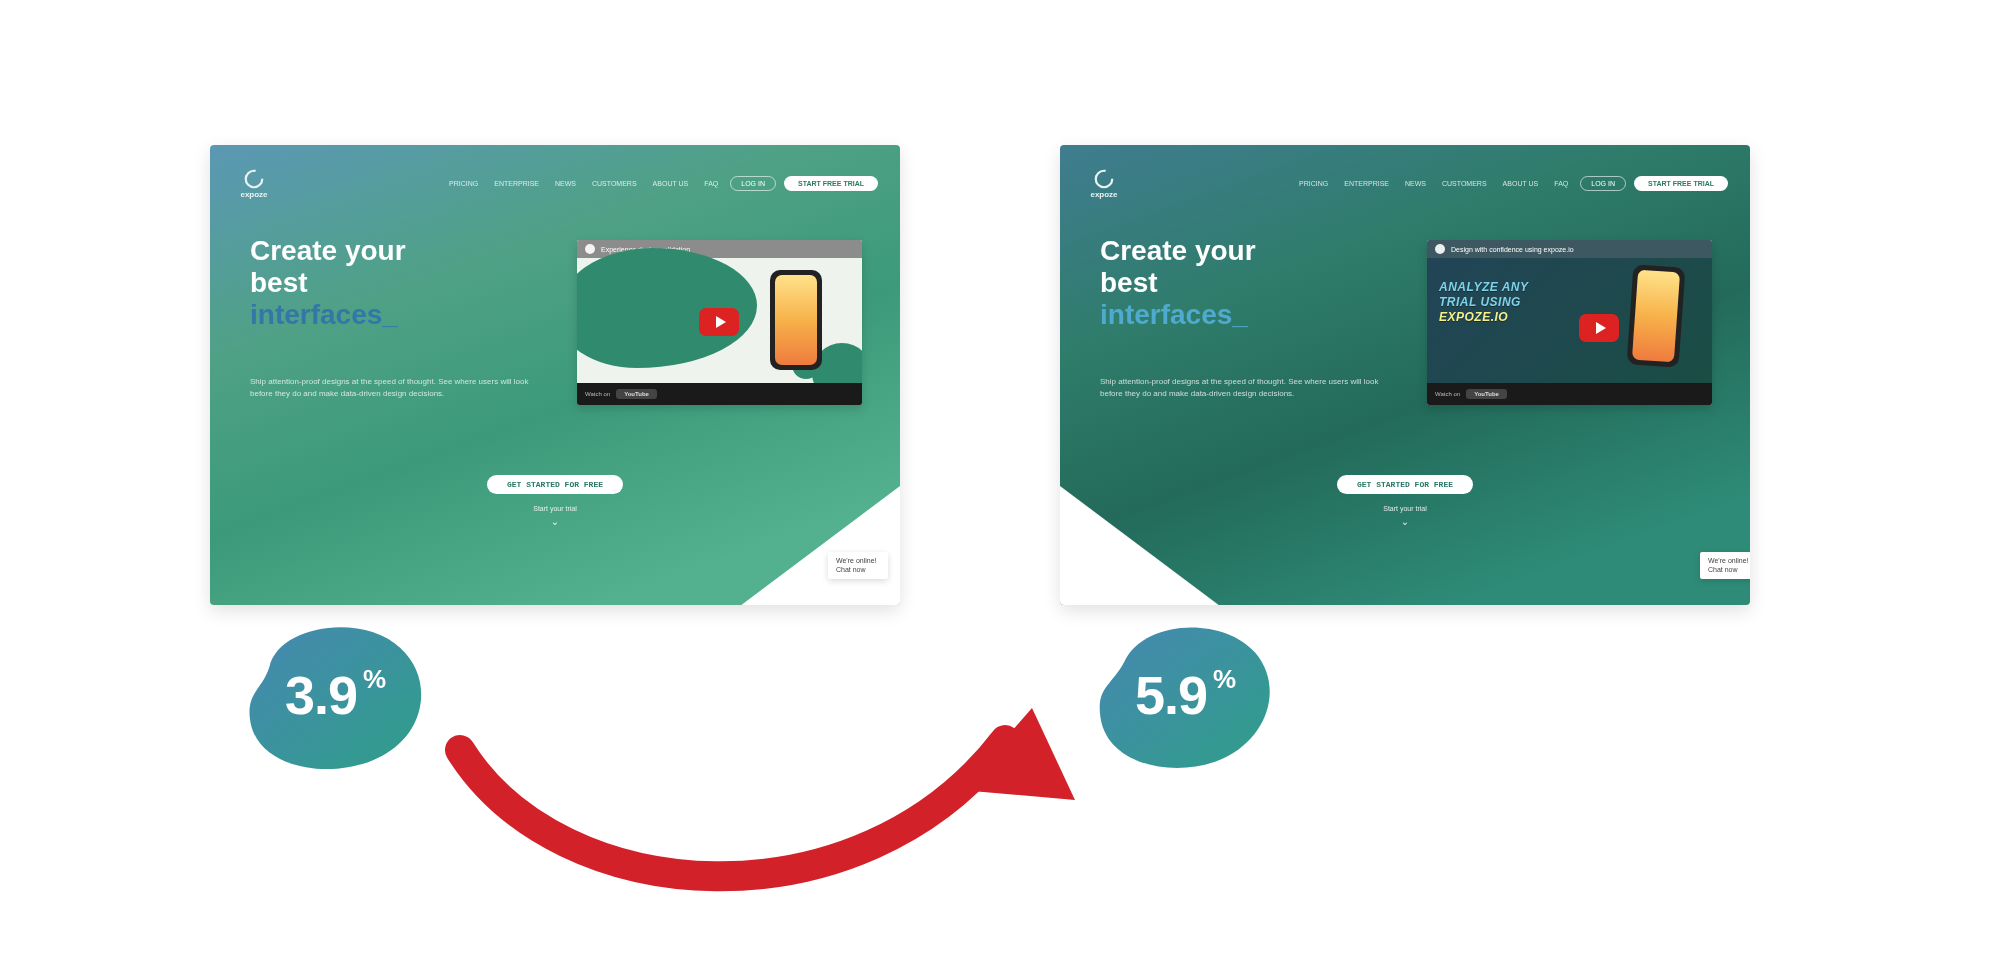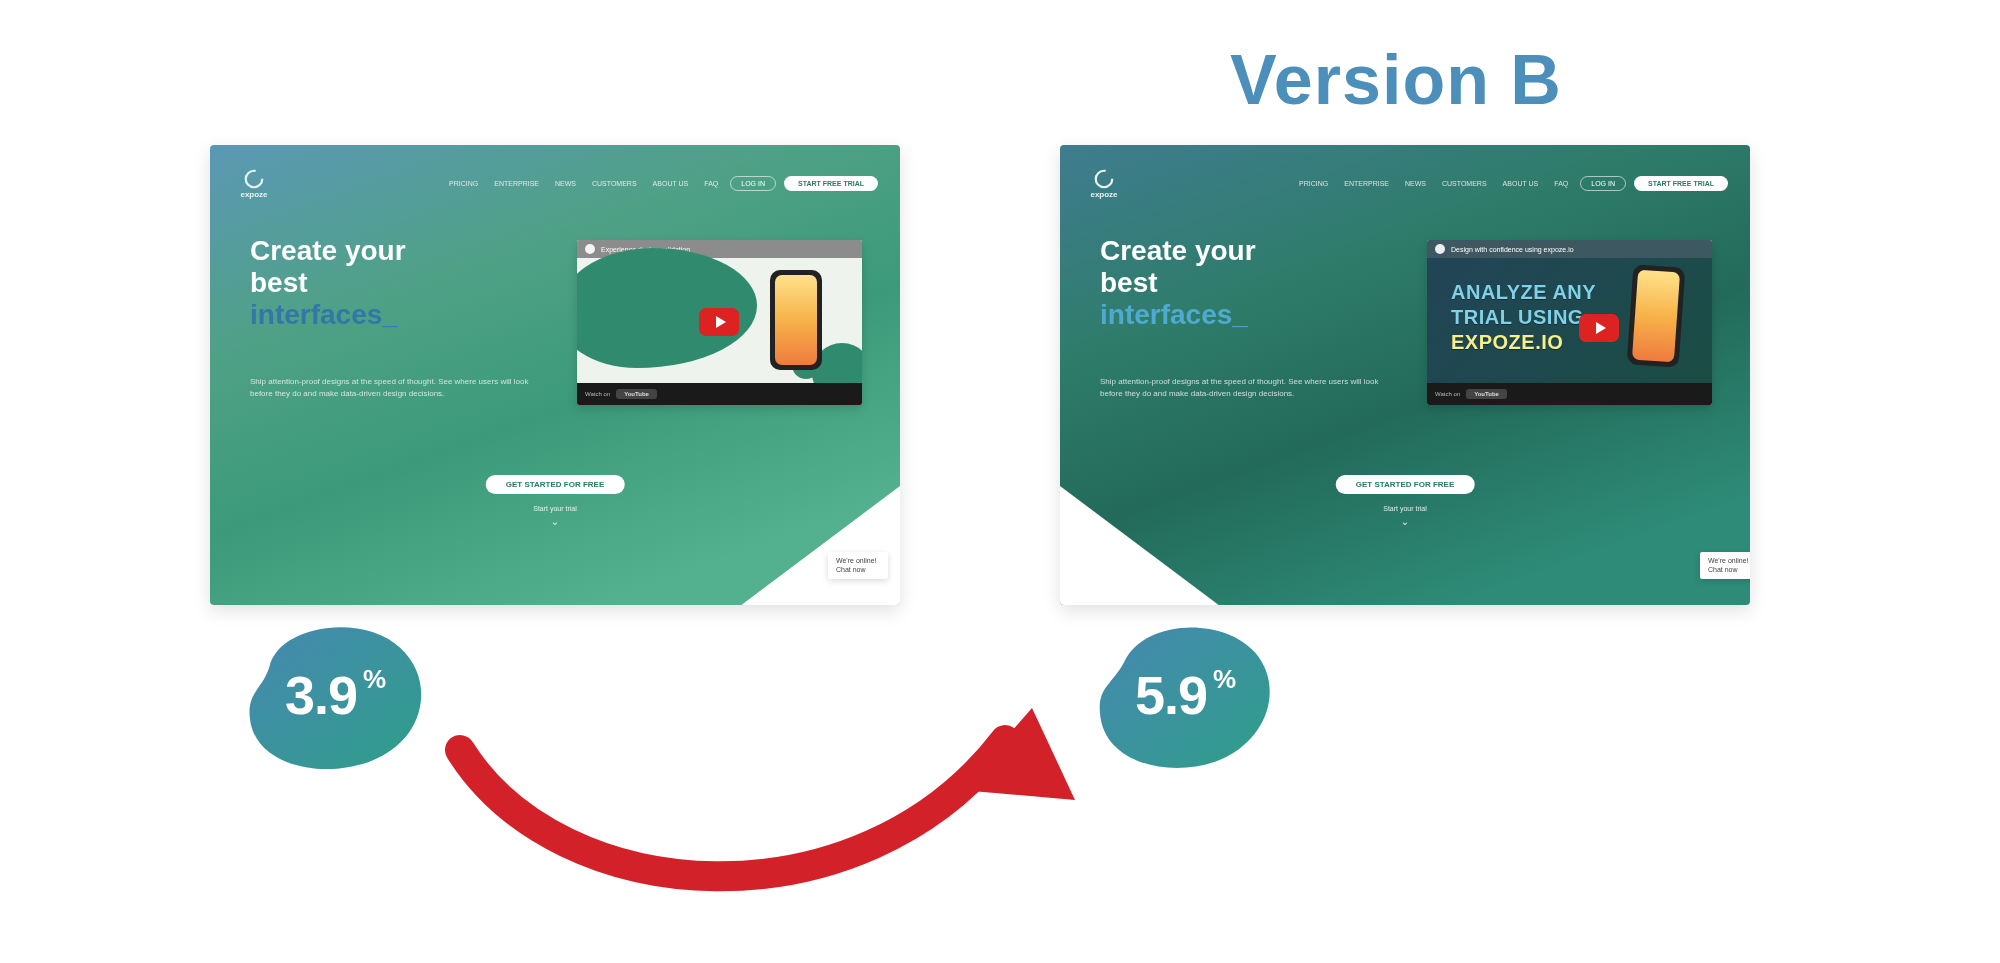--- a/index.html
+++ b/index.html
@@ -104,21 +104,21 @@
     filter: blur(.4px);
     max-width: 290px;
   }
 
   .hero-cta {
     position: absolute;
     left: 50%; transform: translateX(-50%);
     top: 330px;
     background: #fff; color: #2a7a66;
     font-size: 8px; font-weight: 700;
-    padding: 5px 20px; border-radius: 11px;
+    padding: 5px 20px; border-radius: 11px; font-family: Liberation Mono, monospace;
   }
   .trial-note {
     position: absolute; left: 50%; transform: translateX(-50%);
     top: 360px; font-size: 7px; color: rgba(255,255,255,.85);
     display: flex; flex-direction: column; align-items: center; gap: 4px;
   }
   .trial-note .chev { font-size: 10px; }
 
   .video-box {
     position: absolute;
@@ -166,23 +166,23 @@
   }
   .video-footer .ft-txt { color: #bbb; font-size: 6px; }
   .video-footer .ft-pill { background: #444; color: #ddd; font-size: 6px; padding: 2px 8px; border-radius: 3px; font-weight: 700; }
 
   .video-b-bg {
     position: absolute; inset: 18px 0 22px 0;
     background: linear-gradient(135deg,#224457,#1a4d44);
     display: flex; align-items: center;
   }
   .video-b-text {
-    position: absolute; left: 24px; top: 22px;
-    color: #7fd2e8; font-weight: 900; 
-    font-size: 20px; line-height: 1.25; letter-spacing: .5px;
+    position: absolute; left: 12px; top: 22px;
+    color: #7fd2e8; font-weight: 900; font-style: italic;
+    font-size: 12px; line-height: 1.25; letter-spacing: .5px;
     text-shadow: 0 1px 0 rgba(0,0,0,.4);
   }
   .video-b-text .l3 { color: #f5f08a; }
 
   .chat-widget {
     position: absolute; background: #fff; border-radius: 2px;
     box-shadow: 0 2px 6px rgba(0,0,0,.15);
     font-size: 7px; color: #444; padding: 5px 8px; line-height: 1.2;
     width: 60px;
   }
@@ -212,21 +212,20 @@
     left: 440px; top: 680px;
     width: 640px; height: 260px;
   }
 
 </style>
 </head>
 <body>
 
 <div class="canvas">
 
-  <div class="version-label label-b">Version B</div>
 
   <div class="mockup a">
     <div class="corner-cut"></div>
 
     <div class="mock-nav">
       <div class="logo">
         <svg viewBox="0 0 24 24">
             <circle cx="12" cy="12" r="9" fill="none" stroke="#e8f4f0" stroke-width="2.4" stroke-dasharray="44 12"></circle>
           </svg>
         <span>expoze</span>

